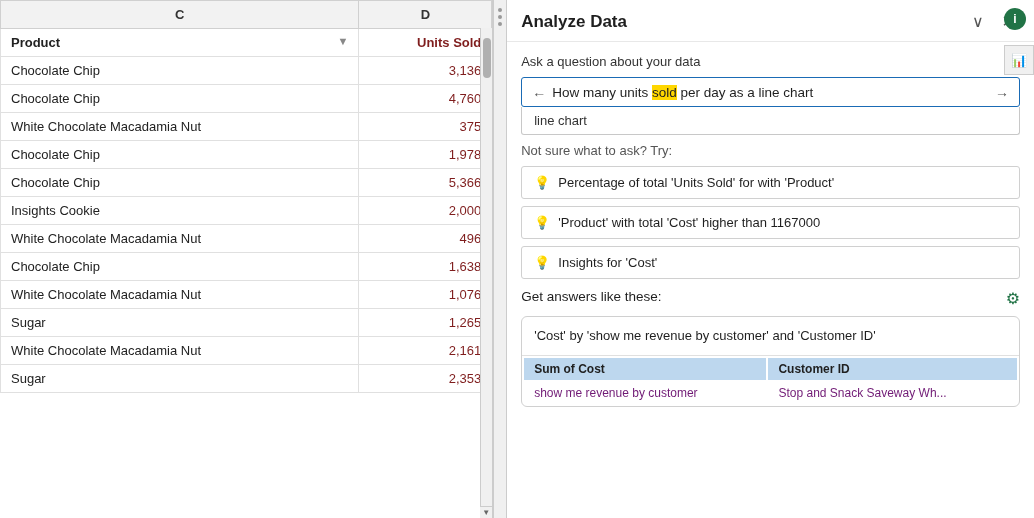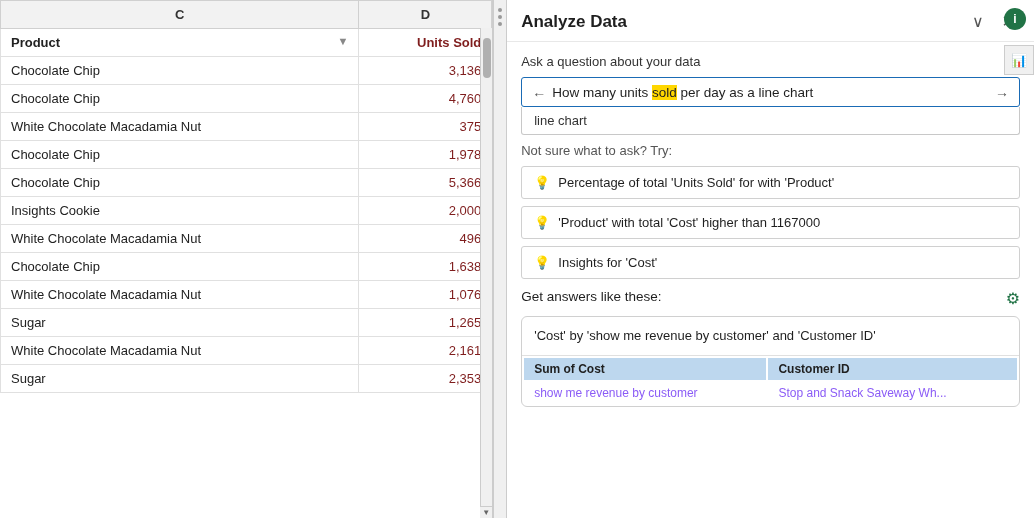--- a/index.html
+++ b/index.html
@@ -253,21 +253,21 @@
       background: #bdd7ee;
       padding: 4px 10px;
       text-align: left;
       font-weight: 600;
       color: #1f1f1f;
       border: none;
     }
 
     .answer-card-table td {
       padding: 4px 10px;
-      color: #8b5cf6;
+      color: #701a75;
       border: none;
       margin-top: 48px;
     }
 
     
     .spreadsheet-scroll {
       position: absolute;
       right: 0;
       top: 28px;
       width: 12px;

